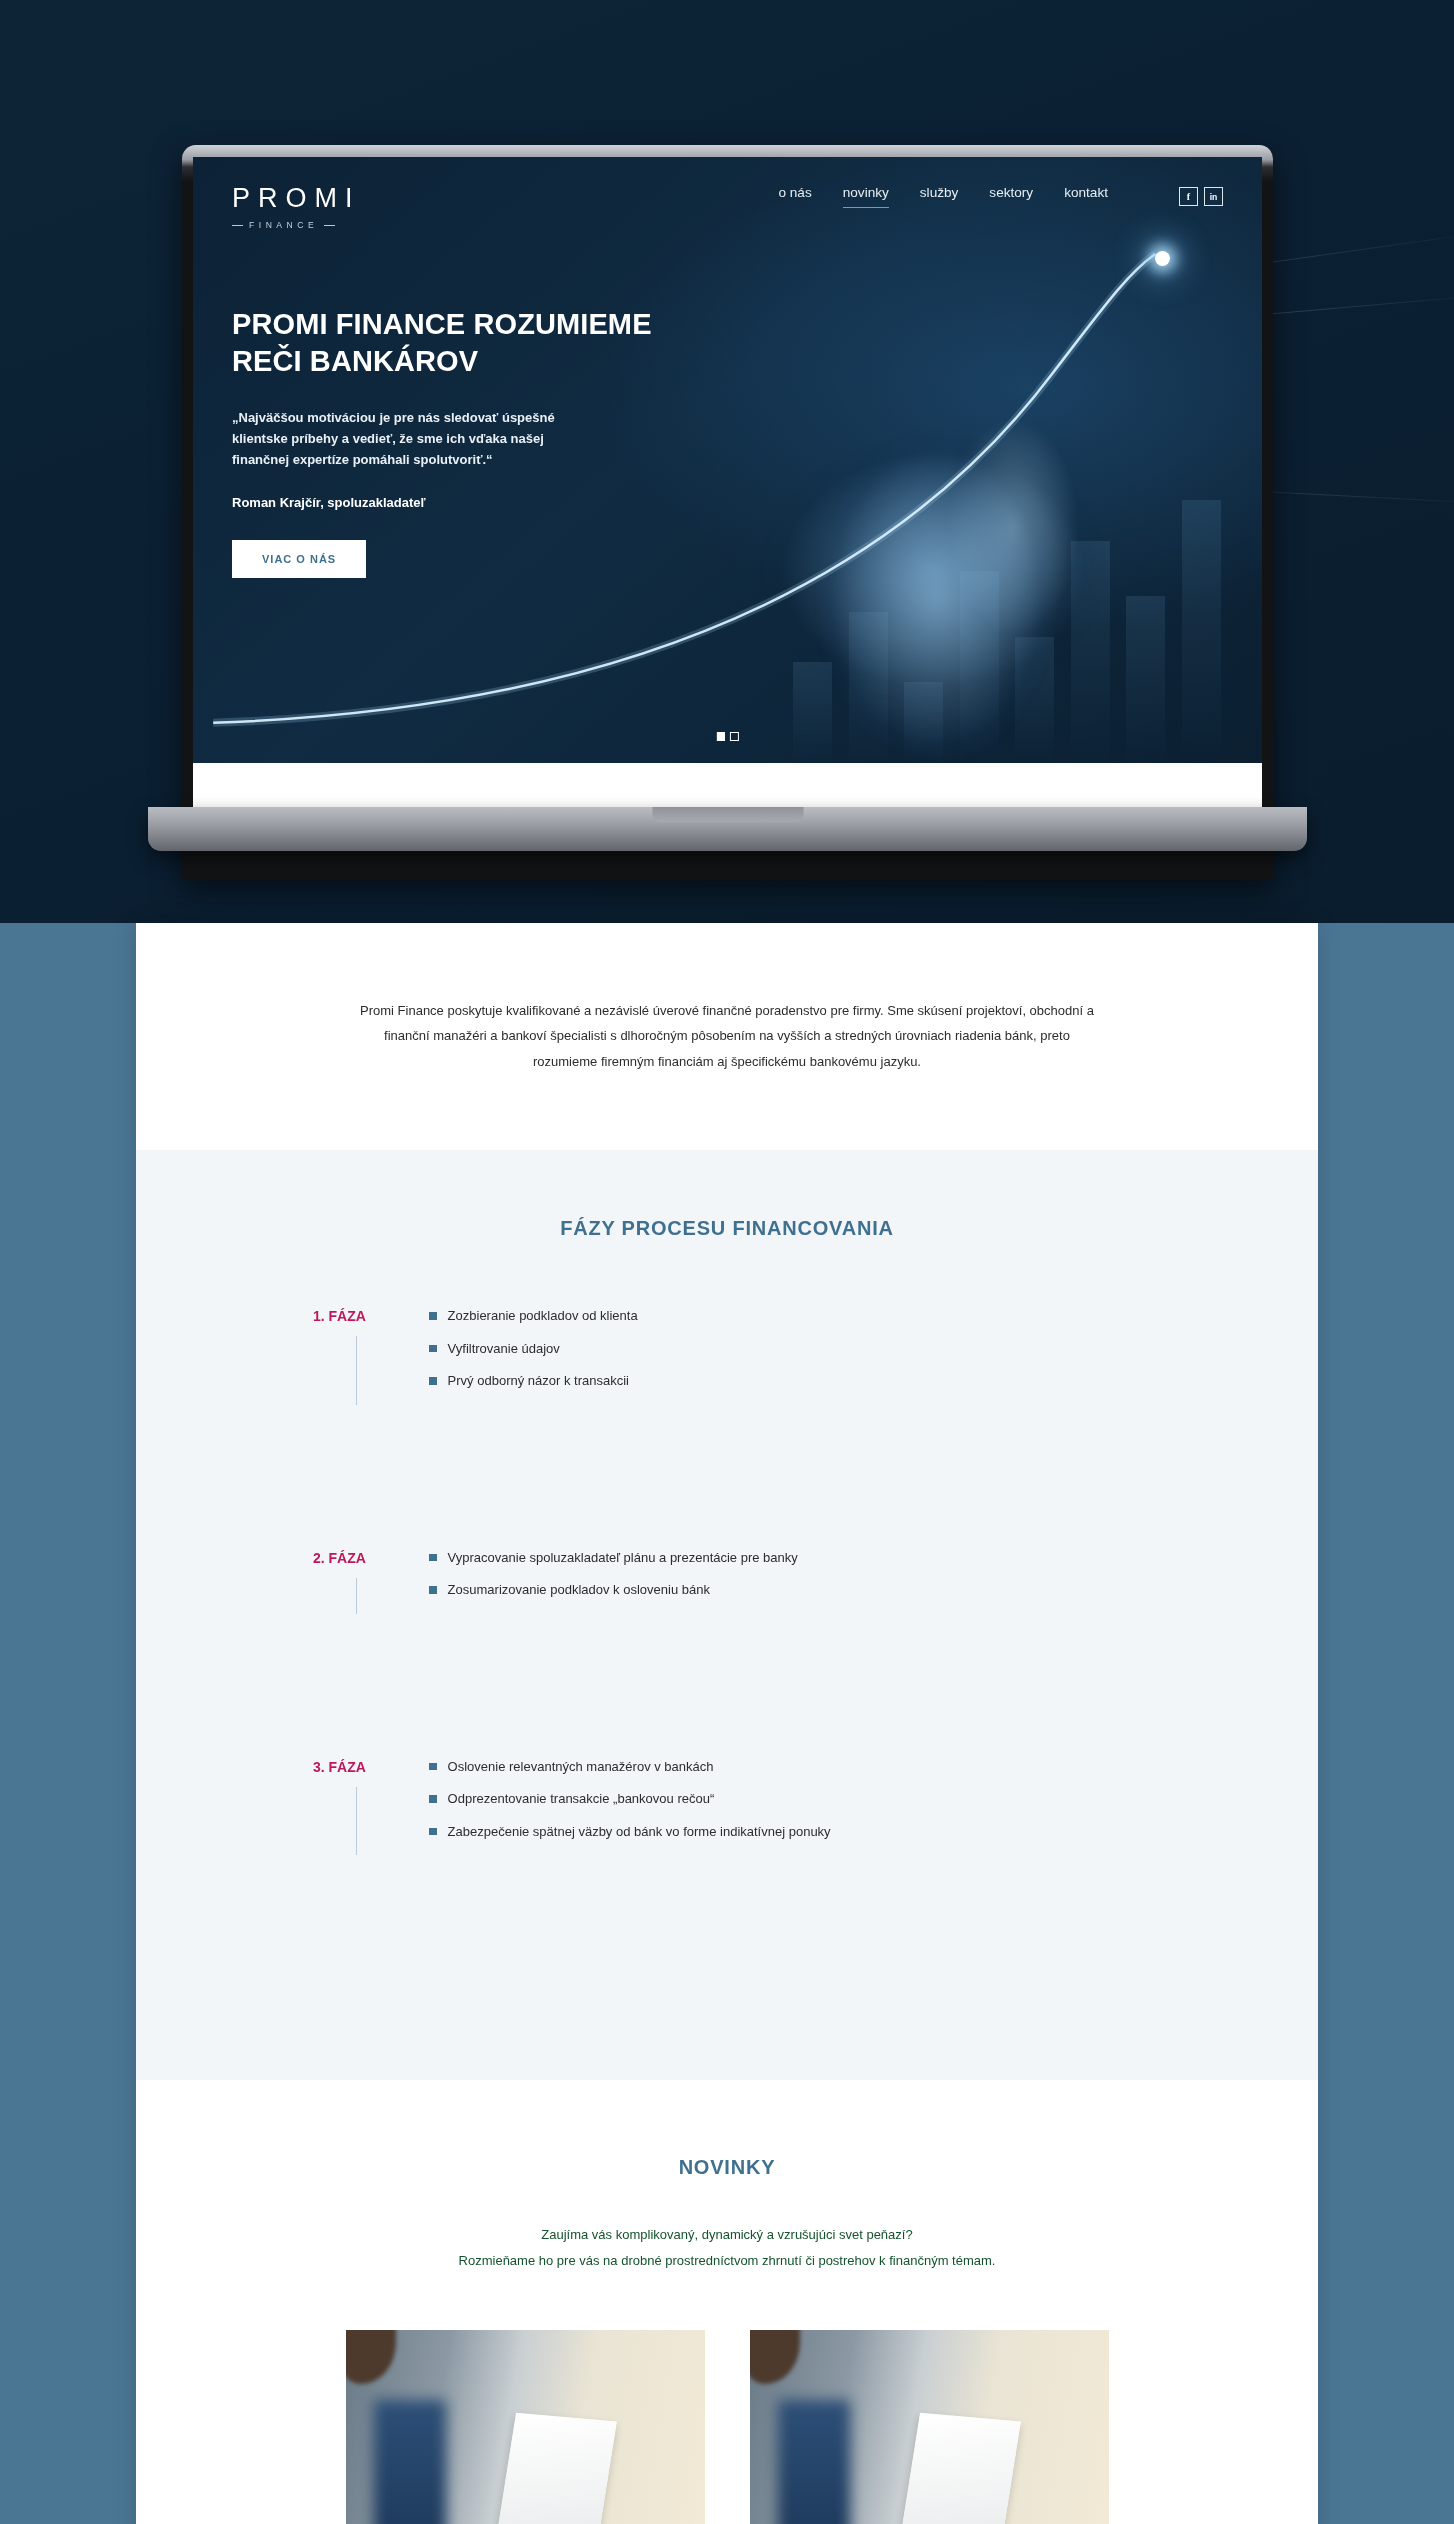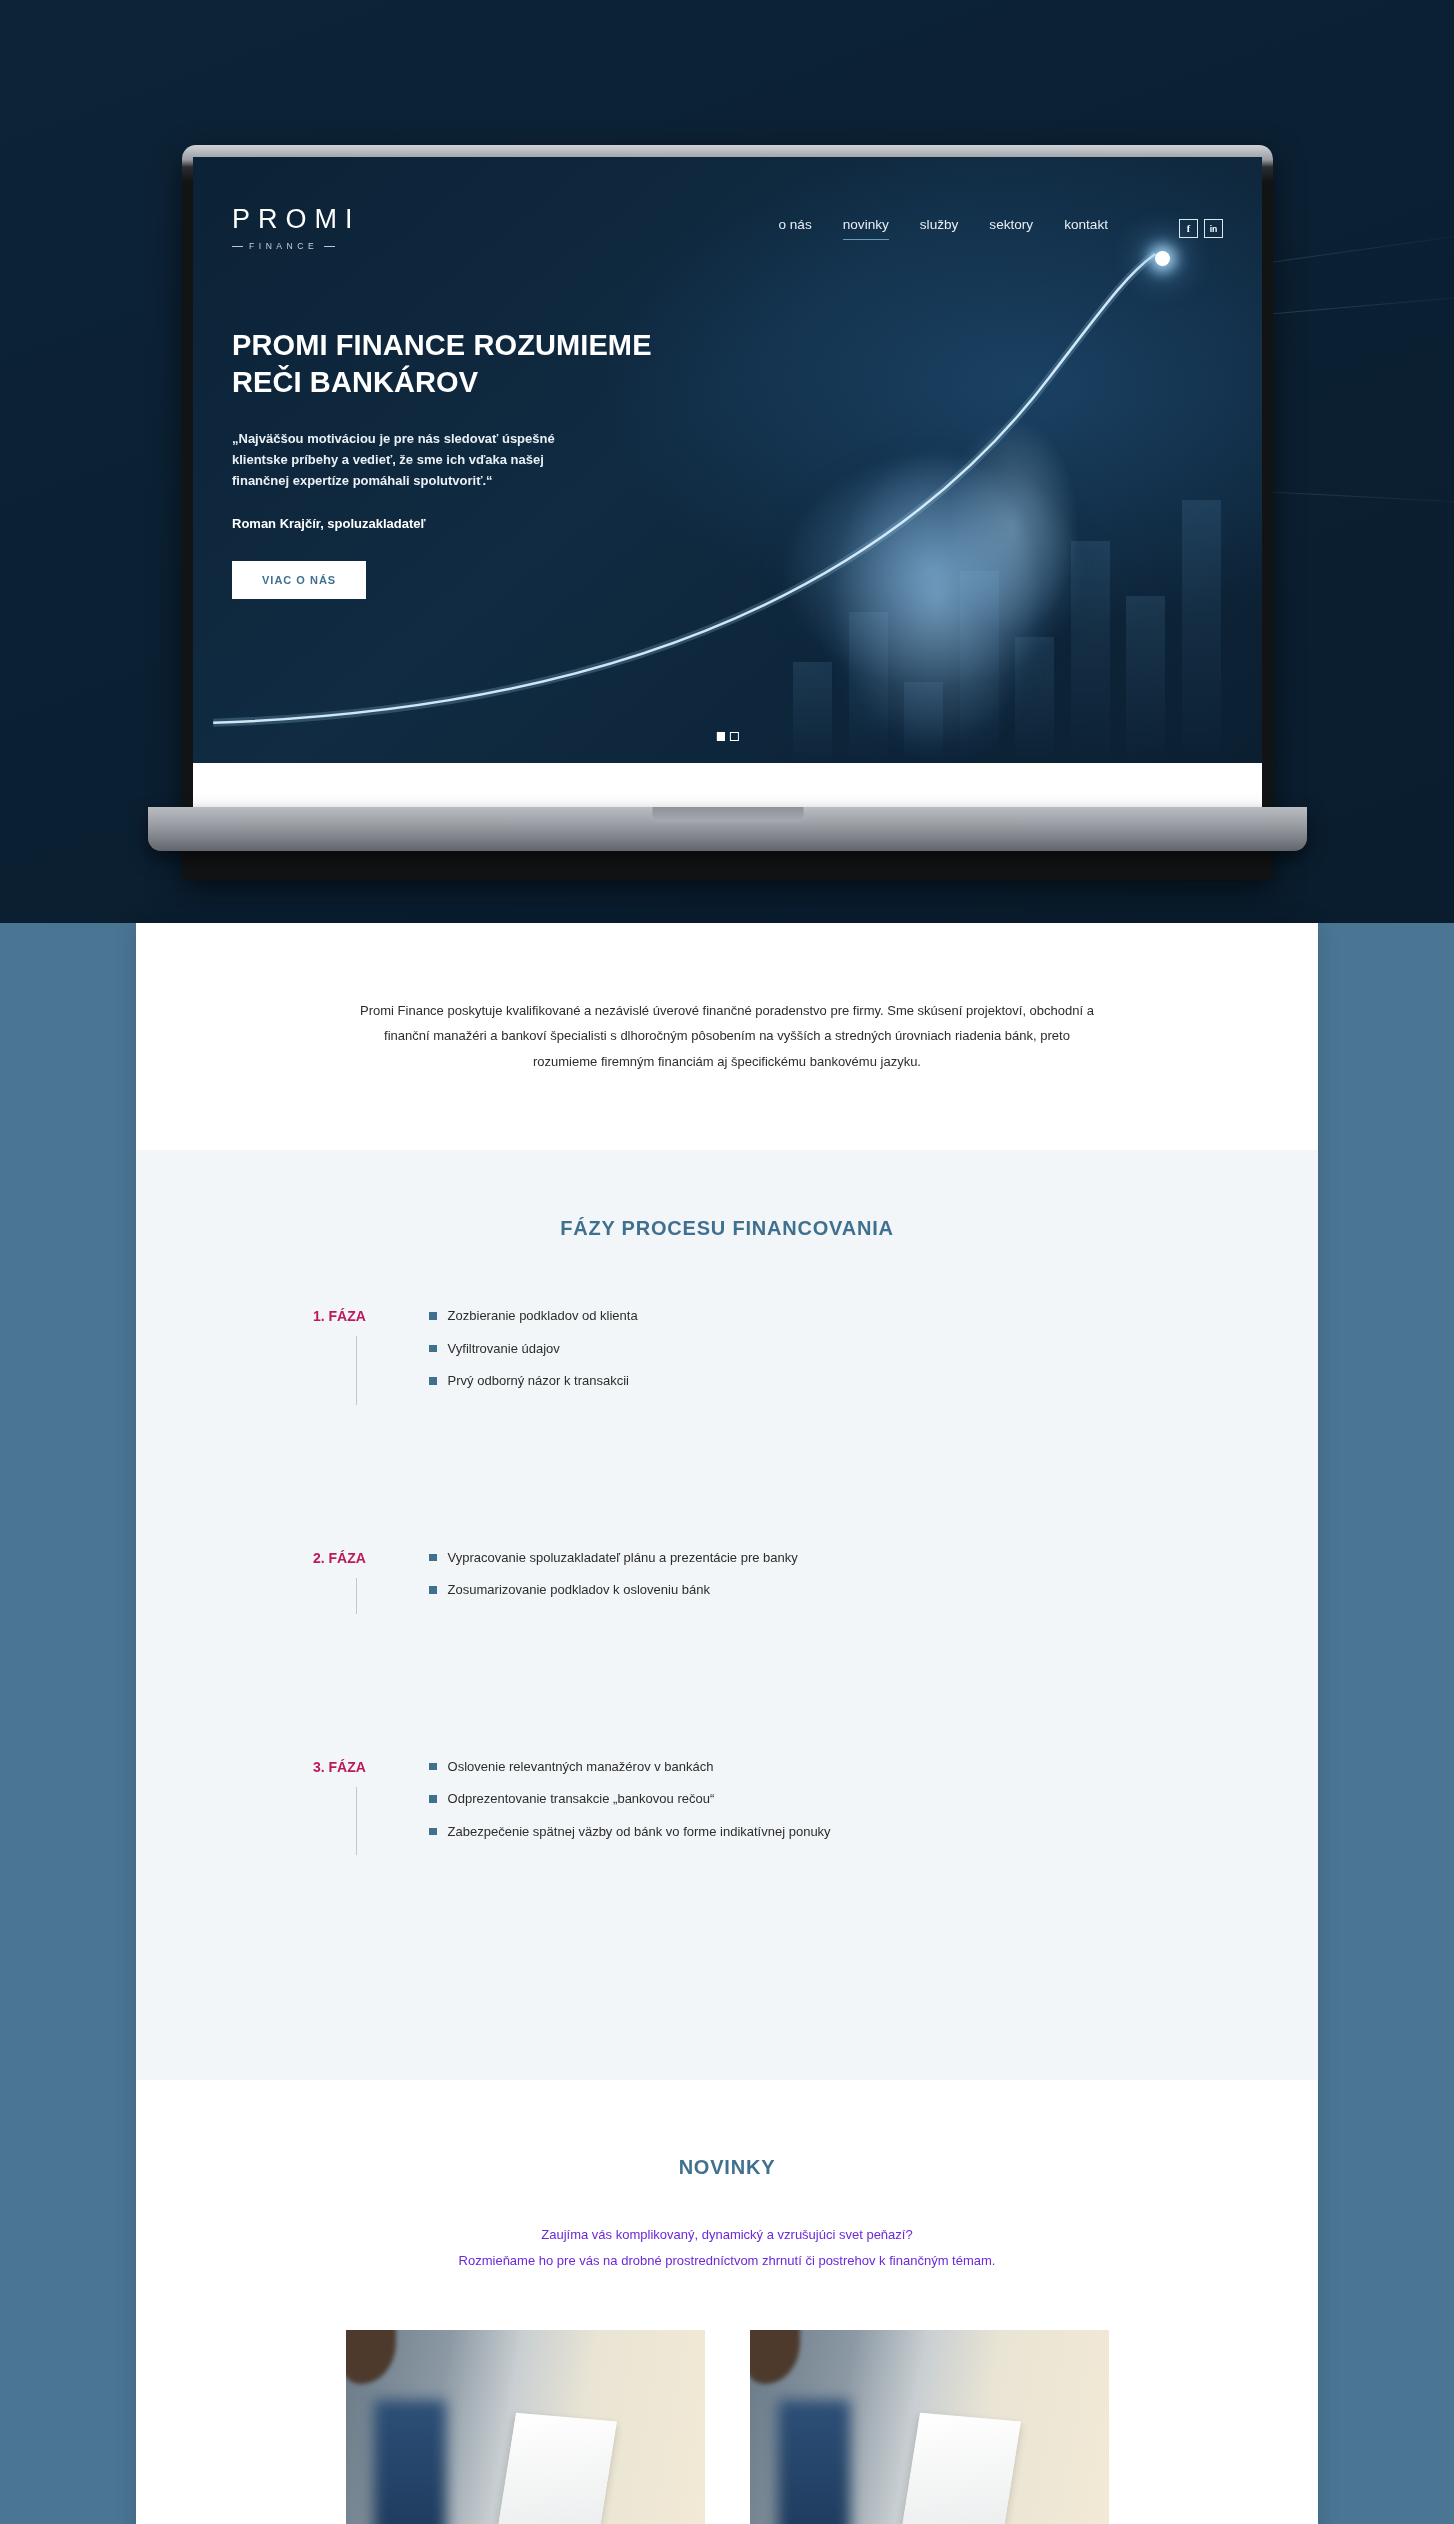--- a/index.html
+++ b/index.html
@@ -114,23 +114,22 @@
     width: 15px; height: 15px;
     border-radius: 50%;
     background: #ffffff;
     box-shadow: 0 0 13px 6px rgba(180,225,255,.85), 0 0 30px 13px rgba(110,180,230,.45);
   }
 
   .site-nav {
     position: relative;
     z-index: 6;
     display: flex;
-    align-items: center;
+    align-items: flex-start;
     padding: 28px 39px 0 39px;
-    margin-top: 21px;
   }
   .brand { width: 151px; }
   .brand-word {
     color: #fff;
     font-size: 27px;
     letter-spacing: 8px;
     font-weight: 400;
     line-height: 1;
   }
   .brand-sub {
@@ -288,21 +287,21 @@
   }
   .phase-gap-1 { height: 144px; }
   .phase-gap-2 { height: 144px; }
   .phase-gap-3 { height: 144px; }
 
   
   .news { padding: 76px 0 87px; }
   .news-sub {
     margin: 43px auto 0;
     text-align: center;
-    color: #6d28d9;
+    color: #14532d;
     font-size: 13px;
     line-height: 1.95;
     max-width: 788px;
   }
   .card-grid {
     margin: 57px auto 0;
     display: flex;
     gap: 45px;
     justify-content: center;
     width: 788px;

